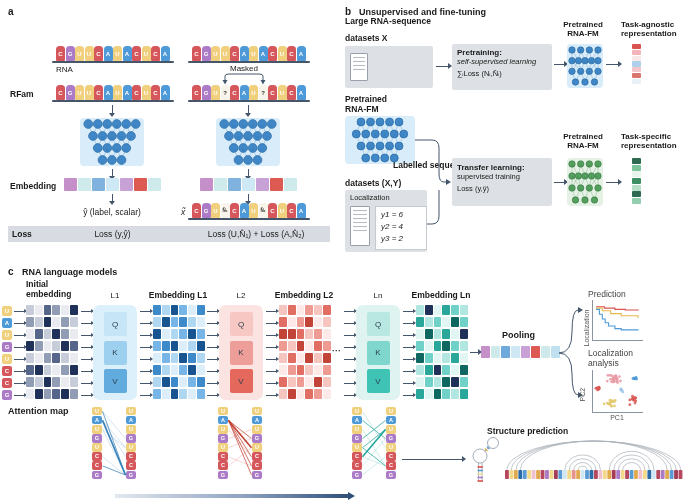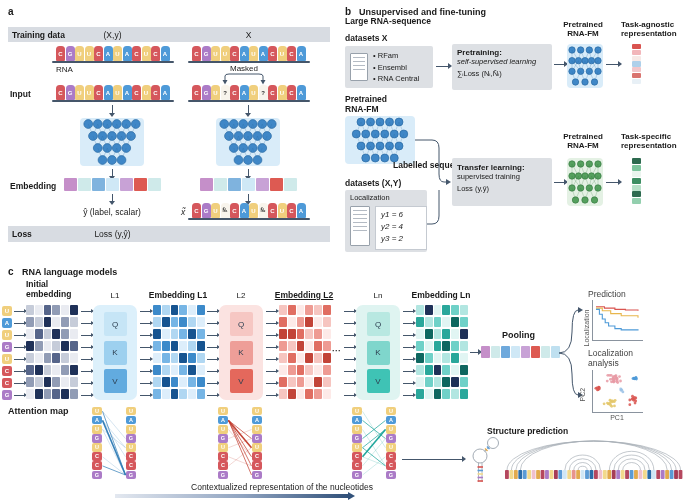--- a/index.html
+++ b/index.html
@@ -54,25 +54,20 @@
   .band{position:absolute;height:4px;background:linear-gradient(90deg,#e3e8f0,#8fa3c0 55%,#31517a);}
   .band::after{content:"";position:absolute;right:-7px;top:-2.5px;border-left:7px solid #31517a;border-top:4.5px solid transparent;border-bottom:4.5px solid transparent;}
 </style>
 </head>
 <body>
 
 <div class="fig">
 
   <div class="abs b t10" style="left:8px;top:6px;">a</div>
 
-  <div class="abs graybar" style="left:8px;top:27px;width:322px;height:15px;">
-    <span class="abs b t85" style="left:4px;top:3px;">Training data</span>
-    <span class="abs t85 ctr" style="left:48px;top:3px;width:113px;">(X,y)</span>
-    <span class="abs t85 ctr" style="left:184px;top:3px;width:113px;">X</span>
-  </div>
 
   <div class="seqwrap" style="left:56px;top:46px;">
     <div class="seq">
         <div class="nt" style="background: rgb(213, 87, 92);">C</div>
         <div class="nt" style="background: rgb(171, 123, 199);">G</div>
         <div class="nt" style="background: rgb(240, 207, 125);">U</div>
         <div class="nt" style="background: rgb(240, 207, 125);">U</div>
         <div class="nt" style="background: rgb(213, 87, 92);">C</div>
         <div class="nt" style="background: rgb(78, 154, 216);">A</div>
         <div class="nt" style="background: rgb(240, 207, 125);">U</div>
@@ -104,21 +99,21 @@
   </div>
 
   <div class="abs t8 ctr" style="left:214px;top:64px;width:60px;">Masked</div>
   <svg class="abs" style="left:220px;top:73px;" width="48" height="13">
     <path d="M5 3 Q5 1 9 1 H39 Q43 1 43 3 V7" stroke="#44566b" fill="none" stroke-width="1"></path>
     <path d="M5 3 V7" stroke="#44566b" fill="none" stroke-width="1"></path>
     <polygon points="2.5,7 7.5,7 5,11.5" fill="#44566b"></polygon>
     <polygon points="40.5,7 45.5,7 43,11.5" fill="#44566b"></polygon>
   </svg>
 
-  <div class="abs b t85" style="left:10px;top:89px;">Input</div>
+  <div class="abs b t85" style="left:10px;top:89px;">RFam</div>
   <div class="seqwrap" style="left:56px;top:85px;">
     <div class="seq">
         <div class="nt" style="background: rgb(213, 87, 92);">C</div>
         <div class="nt" style="background: rgb(171, 123, 199);">G</div>
         <div class="nt" style="background: rgb(240, 207, 125);">U</div>
         <div class="nt" style="background: rgb(240, 207, 125);">U</div>
         <div class="nt" style="background: rgb(213, 87, 92);">C</div>
         <div class="nt" style="background: rgb(78, 154, 216);">A</div>
         <div class="nt" style="background: rgb(240, 207, 125);">U</div>
         <div class="nt" style="background: rgb(78, 154, 216);">A</div>
@@ -285,39 +280,35 @@
         <div class="nt" style="background: rgb(240, 207, 125);">U</div>
         <div class="nt" style="background: rgb(213, 87, 92);">C</div>
         <div class="nt" style="background: rgb(78, 154, 216);">A</div>
       </div>
       <div class="seqline"></div>
   </div>
 
   <div class="abs graybar" style="left:8px;top:226px;width:322px;height:16px;">
     <span class="abs b t85" style="left:4px;top:3px;">Loss</span>
     <span class="abs t85 ctr" style="left:48px;top:3px;width:113px;">Loss (y,ŷ)</span>
+    <span class="abs t85 ctr" style="left:172px;top:3px;width:152px;">Loss (U,N̂₁) + Loss (A,N̂₂)</span>
   </div>
 
   <div class="abs b t10" style="left:345px;top:6px;">b</div>
   <div class="abs b t9" style="left:359px;top:7px;">Unsupervised and fine-tuning</div>
 
   <div class="abs b t85" style="left:345px;top:16px;">Large RNA-sequence</div>
   <div class="abs b t85" style="left:345px;top:33px;">datasets X</div>
   <div class="abs graybox" style="left:345px;top:46px;width:88px;height:42px;">
     <div class="doc" style="left:5px;top:7px;width:16px;height:26px;">
         <i></i>
         <i></i>
         <i></i>
         <i></i>
       </div>
-    <div class="abs t75" style="left:28px;top:4px;line-height:11.5px;">
-      <div>• <span>RFam</span></div>
-      <div>• <span>Ensembl</span></div>
-      <div>• <span>RNA Central</span></div>
-    </div>
   </div>
 
   <div class="ha" style="left:436px;top:66px;width:12px;"></div>
 
   <div class="abs graybox" style="left:452px;top:44px;width:100px;height:46px;padding:4px 5px;box-sizing:border-box;">
     <div class="b t8">Pretraining:</div>
     <div class="t75" style="white-space:nowrap;font-style:italic;">self-supervised learning</div>
     <div class="t75" style="margin-top:3px;">∑ᵢLoss (Nᵢ,N̂ᵢ)</div>
   </div>
 
@@ -544,21 +535,21 @@
   <div class="abs b t10" style="left:8px;top:266px;">c</div>
   <div class="abs b t9" style="left:22px;top:267px;">RNA language models</div>
 
   <div class="abs b t85" style="left:26px;top:279px;">
     <div>Initial</div>
       <div>embedding</div>
   </div>
   <div class="abs t8 ctr" style="left:93px;top:291px;width:44px;">L1</div>
   <div class="abs b t85 ctr" style="left:148px;top:290px;width:60px;">Embedding L1</div>
   <div class="abs t8 ctr" style="left:219px;top:291px;width:44px;">L2</div>
-  <div class="abs b t85 ctr" style="left:274px;top:290px;width:60px;text-decoration:underline;">Embedding L2</div>
+  <div class="abs b t85 ctr" style="left:274px;top:290px;width:60px;">Embedding L2</div>
   <div class="abs t8 ctr" style="left:356px;top:291px;width:44px;">Ln</div>
   <div class="abs b t85 ctr" style="left:411px;top:290px;width:60px;">Embedding Ln</div>
 
   <div class="ntcol" style="left:2px;top:306px;">
       <div style="background: rgb(240, 207, 125);">U</div>
       <div style="background: rgb(78, 154, 216);">A</div>
       <div style="background: rgb(240, 207, 125);">U</div>
       <div style="background: rgb(171, 123, 199);">G</div>
       <div style="background: rgb(240, 207, 125);">U</div>
       <div style="background: rgb(213, 87, 92);">C</div>
@@ -1131,16 +1122,15 @@
       <rect x="142.40" y="32" width="3.85" height="9" rx="0.8" fill="#2b6ca8"></rect>
       <rect x="146.85" y="32" width="3.85" height="9" rx="0.8" fill="#cfe6f5"></rect>
       <rect x="151.30" y="32" width="3.85" height="9" rx="0.8" fill="#b5485f"></rect>
       <rect x="155.75" y="32" width="3.85" height="9" rx="0.8" fill="#ab7bc7"></rect>
       <rect x="160.20" y="32" width="3.85" height="9" rx="0.8" fill="#e2aa4e"></rect>
       <rect x="164.65" y="32" width="3.85" height="9" rx="0.8" fill="#5b9bd5"></rect>
       <rect x="169.10" y="32" width="3.85" height="9" rx="0.8" fill="#a63d57"></rect>
       <rect x="173.55" y="32" width="3.85" height="9" rx="0.8" fill="#b5485f"></rect>
     </svg>
 
-  <div class="abs t85 ctr" style="left:132px;top:482px;width:300px;">Contextualized representation of the nucleotides</div>
   <div class="band" style="left:115px;top:494px;width:233px;"></div>
 
 </div>
 
 </body></html>

